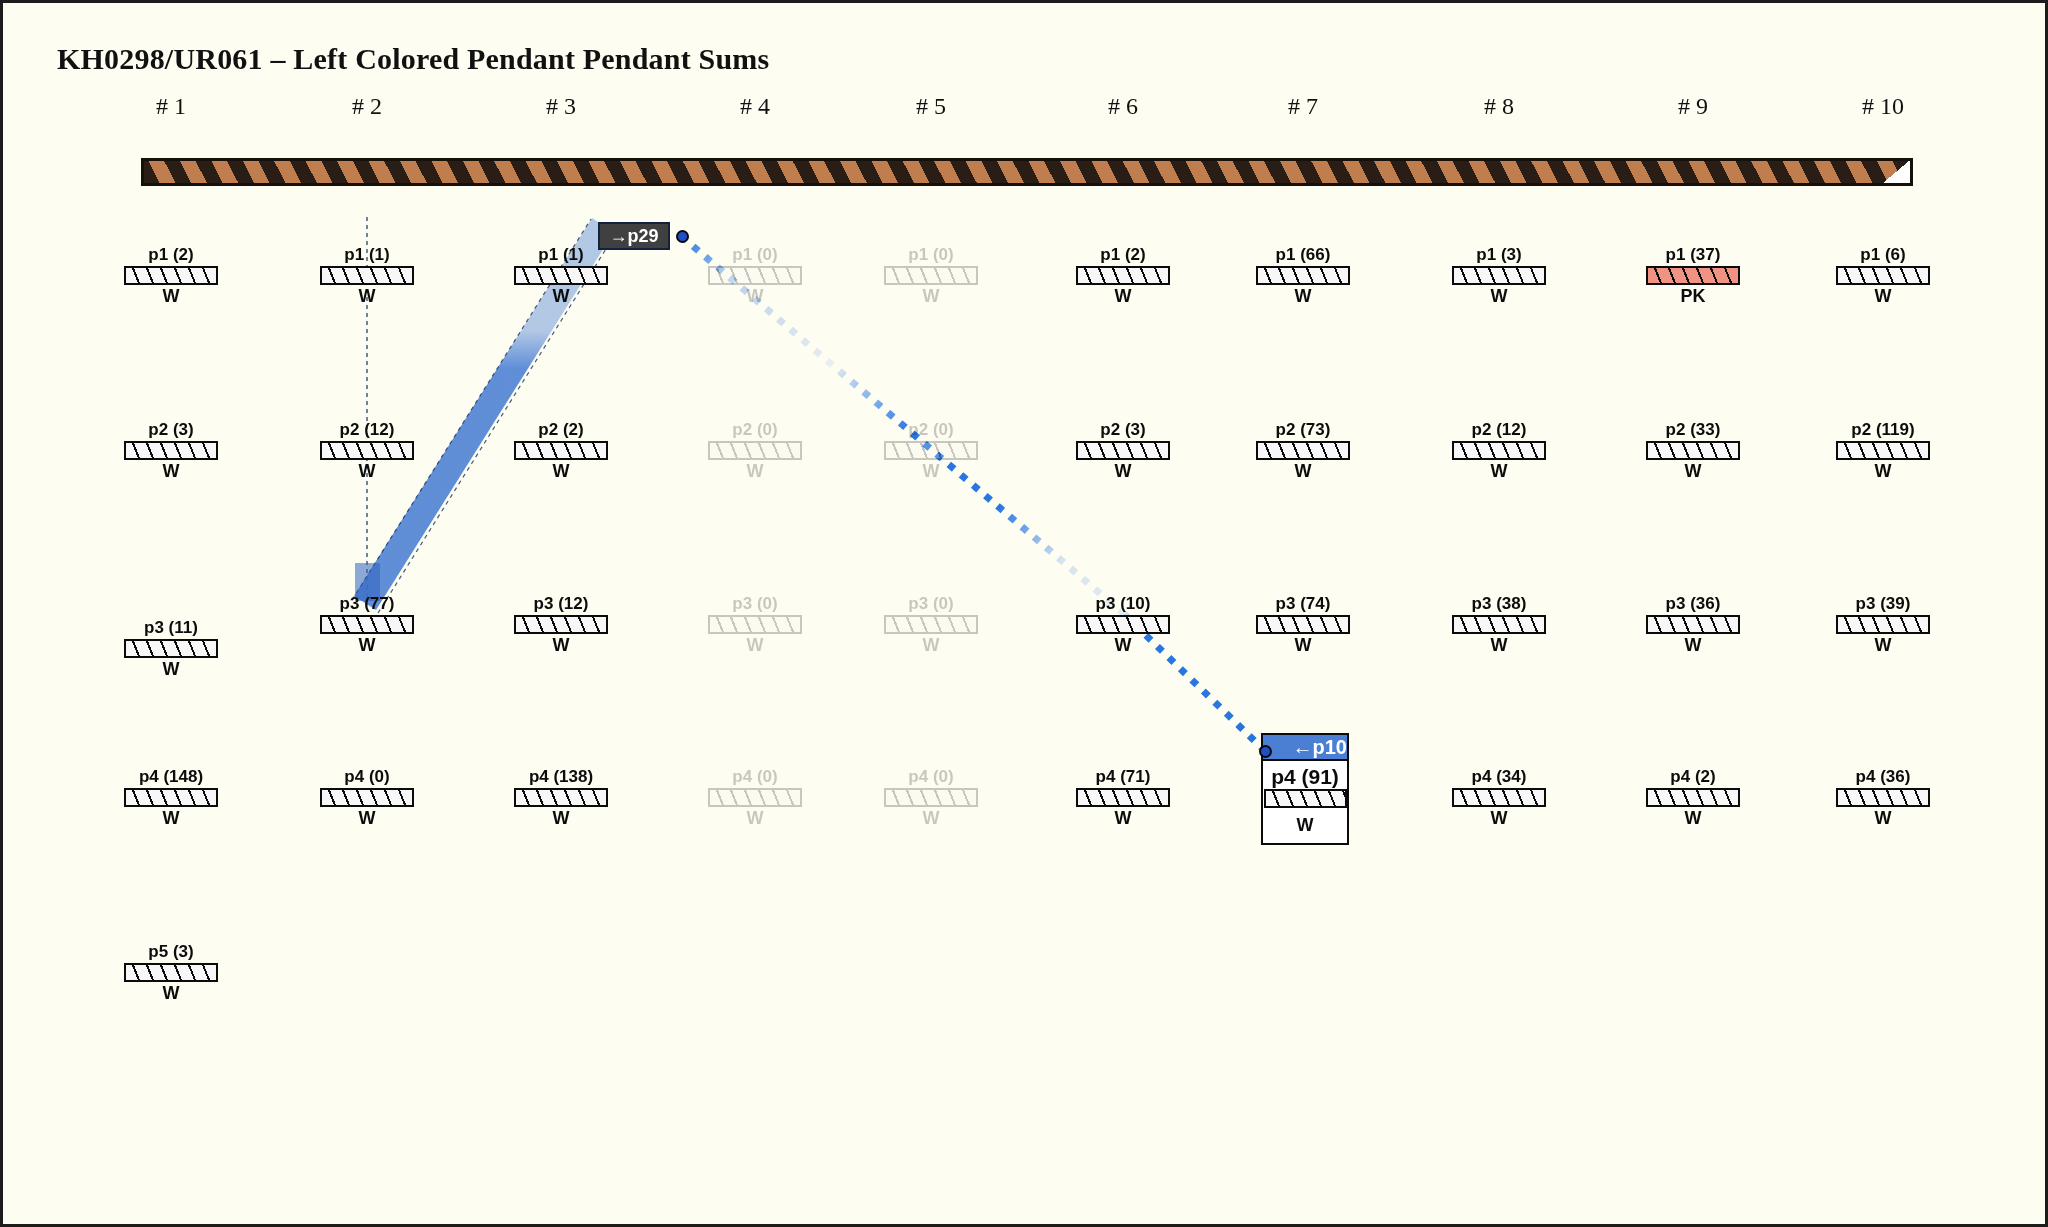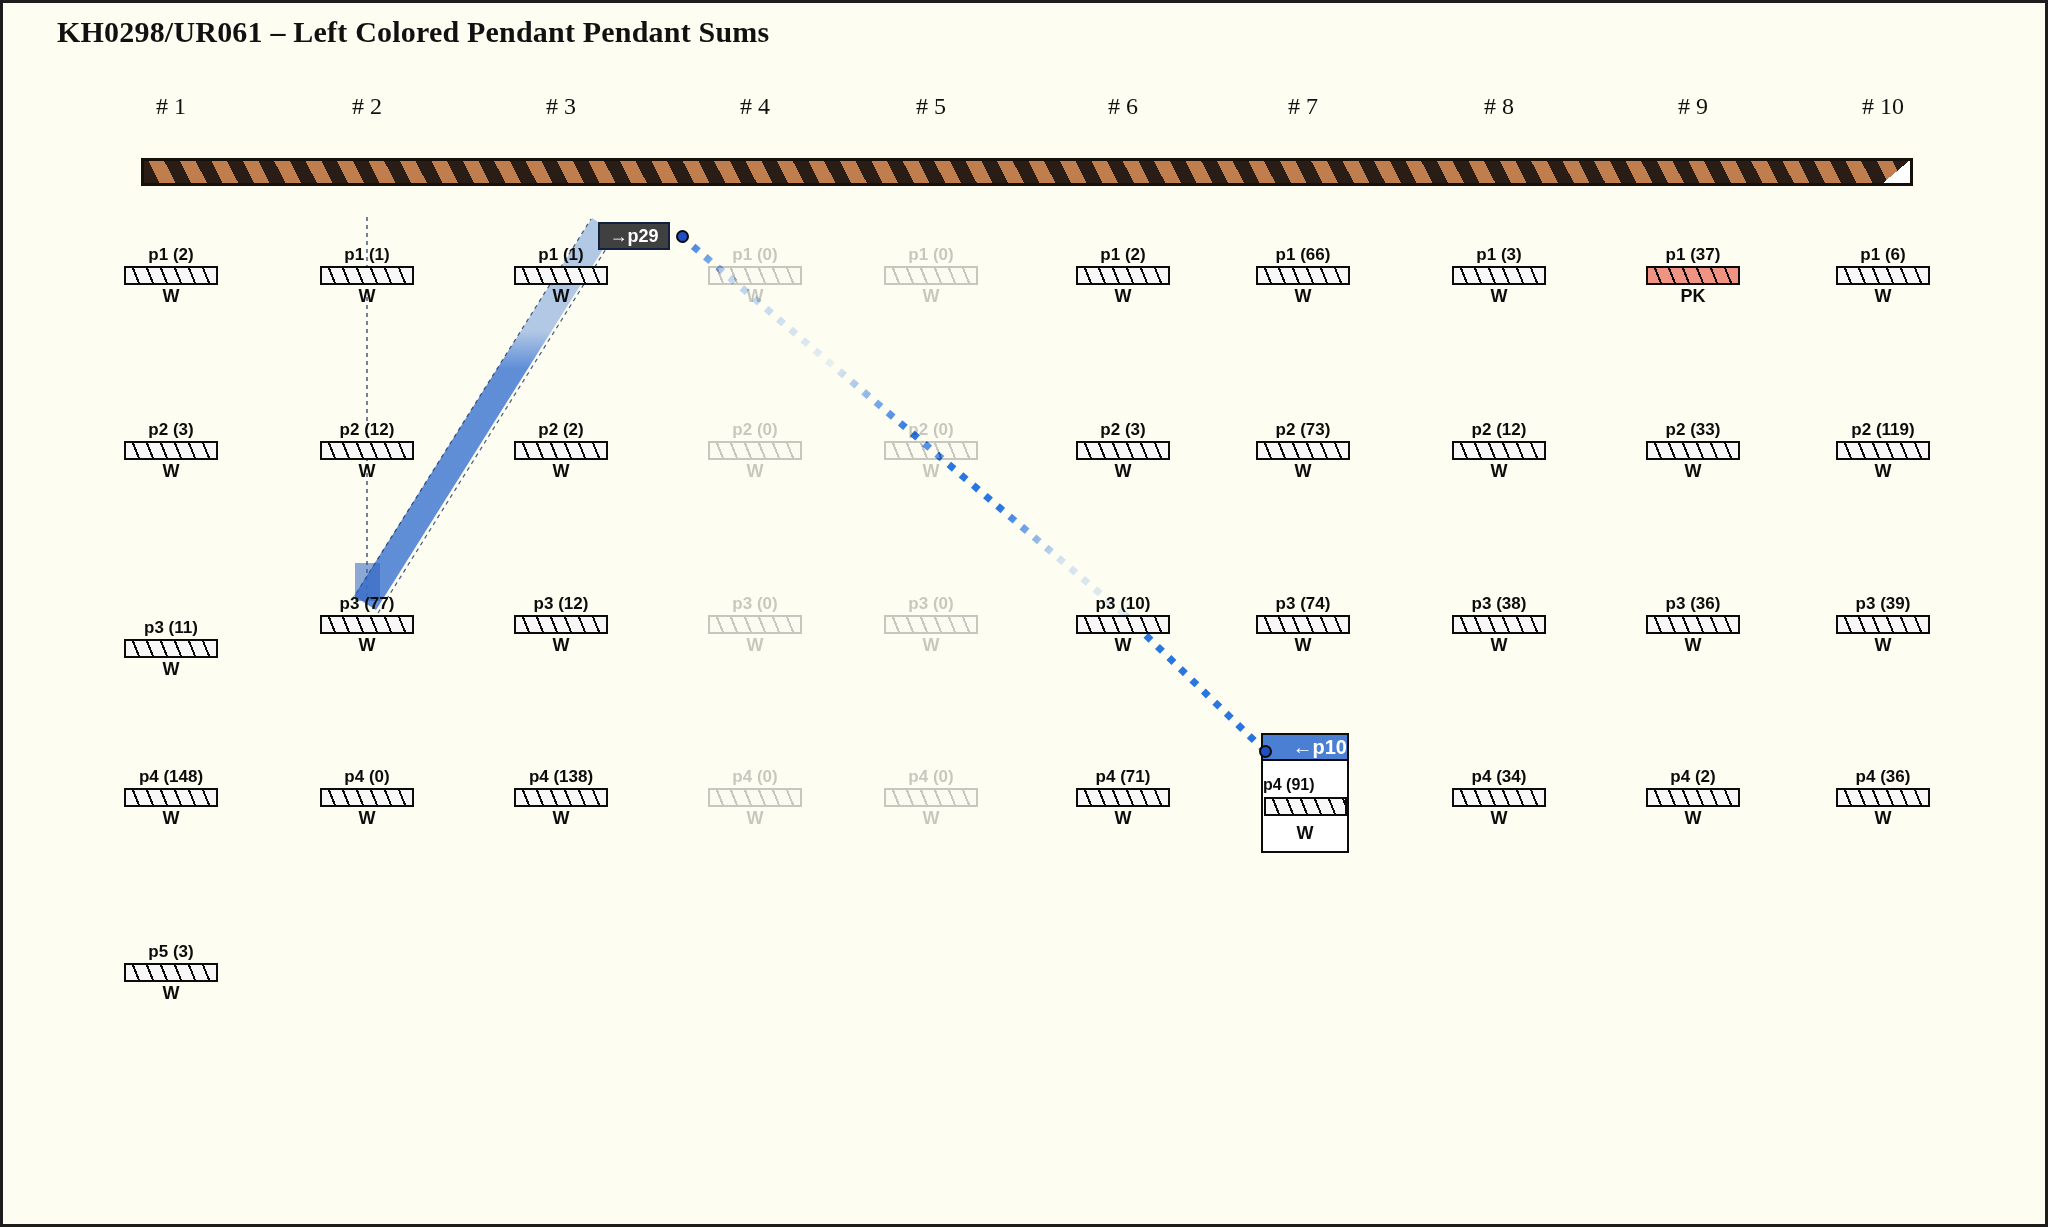--- a/index.html
+++ b/index.html
@@ -19,21 +19,21 @@
     background: #fdfdf1;
     border: 3px solid #1d1d1d;
     box-sizing: border-box;
     overflow: hidden;
   }
 
   
   #chart-title {
     position: absolute;
     left: 54px;
-    top: 12px;
+    top: 39px;
     font-family: "Liberation Serif", serif;
     font-size: 30px;
     font-weight: 700;
     color: #111111;
     letter-spacing: 0.2px;
     white-space: nowrap;
   }
 
   
   .col-header {
@@ -178,26 +178,26 @@
     background: #4a7fd4;
     border-bottom: 2.5px solid #0b0b0b;
     color: #ffffff;
     font-size: 20px;
     font-weight: 700;
     text-align: right;
     line-height: 24px;
     height: 24px;
   }
   #target-card-label {
-    font-size: 16px;
+    font-size: 21px;
     font-weight: 700;
     color: #0c0c0c;
-    text-align: left;
+    text-align: center;
     line-height: 22px;
-    padding-top: 13px;
+    padding-top: 5px;
   }
   #target-card .knot-bar {
     width: 83px;
     margin: 1px auto 2px auto;
   }
   #target-card-color {
     font-size: 18px;
     font-weight: 700;
     color: #0c0c0c;
     text-align: center;

